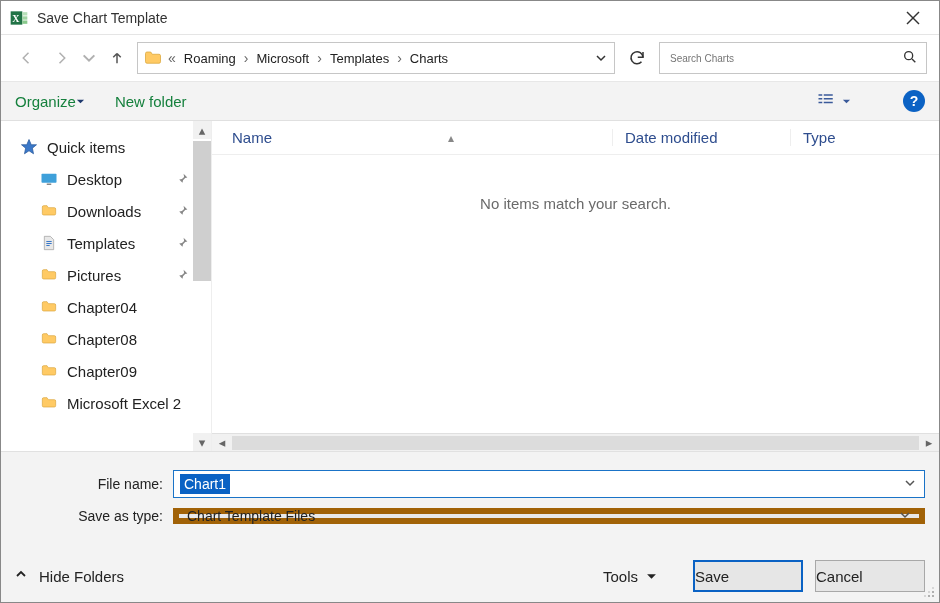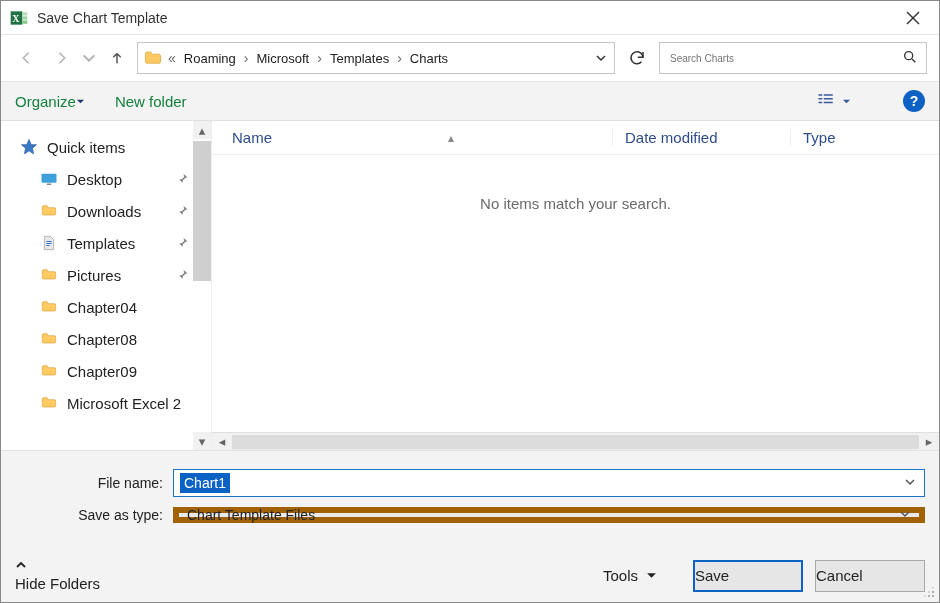--- a/index.html
+++ b/index.html
@@ -171,21 +171,21 @@
   .filename-wrap .dd { margin-left:auto; color:#555; }
   .savetype-wrap {
     flex:1; height:16px; border:6px solid #a16207; background:#e9e9e9;
     display:flex; align-items:center; padding: 0 8px;
     color:#222; font-size:14px;
   }
   .savetype-wrap .dd { margin-left:auto; color:#555; }
   .footer {
     display:flex; align-items:center; padding-top: 26px;
   }
-  .hidefolders { display:flex; align-items:flex-start; gap:4px; font-size:15px; color:#222;flex-direction:column;}
+  .hidefolders { display:flex; align-items:flex-start; gap:12px; font-size:15px; color:#222;}
   .footer .spacer { flex:1; }
   .tools { display:flex; align-items:center; gap:8px; font-size:15px; color:#222; margin-right: 24px;}
   .btn {
     width: 110px; height:32px; border:1px solid #a8a8a8; background:#e6e6e6;
     display:flex; align-items:center; justify-content:flex-start; font-size:15px; color:#222;
     margin-left: 12px;
   }
   .btn.primary { border:2px solid #0a62c4; background:#e6e6e6;}
   .resize-grip {
     position:absolute; right:4px; bottom:4px; width:12px; height:12px;

